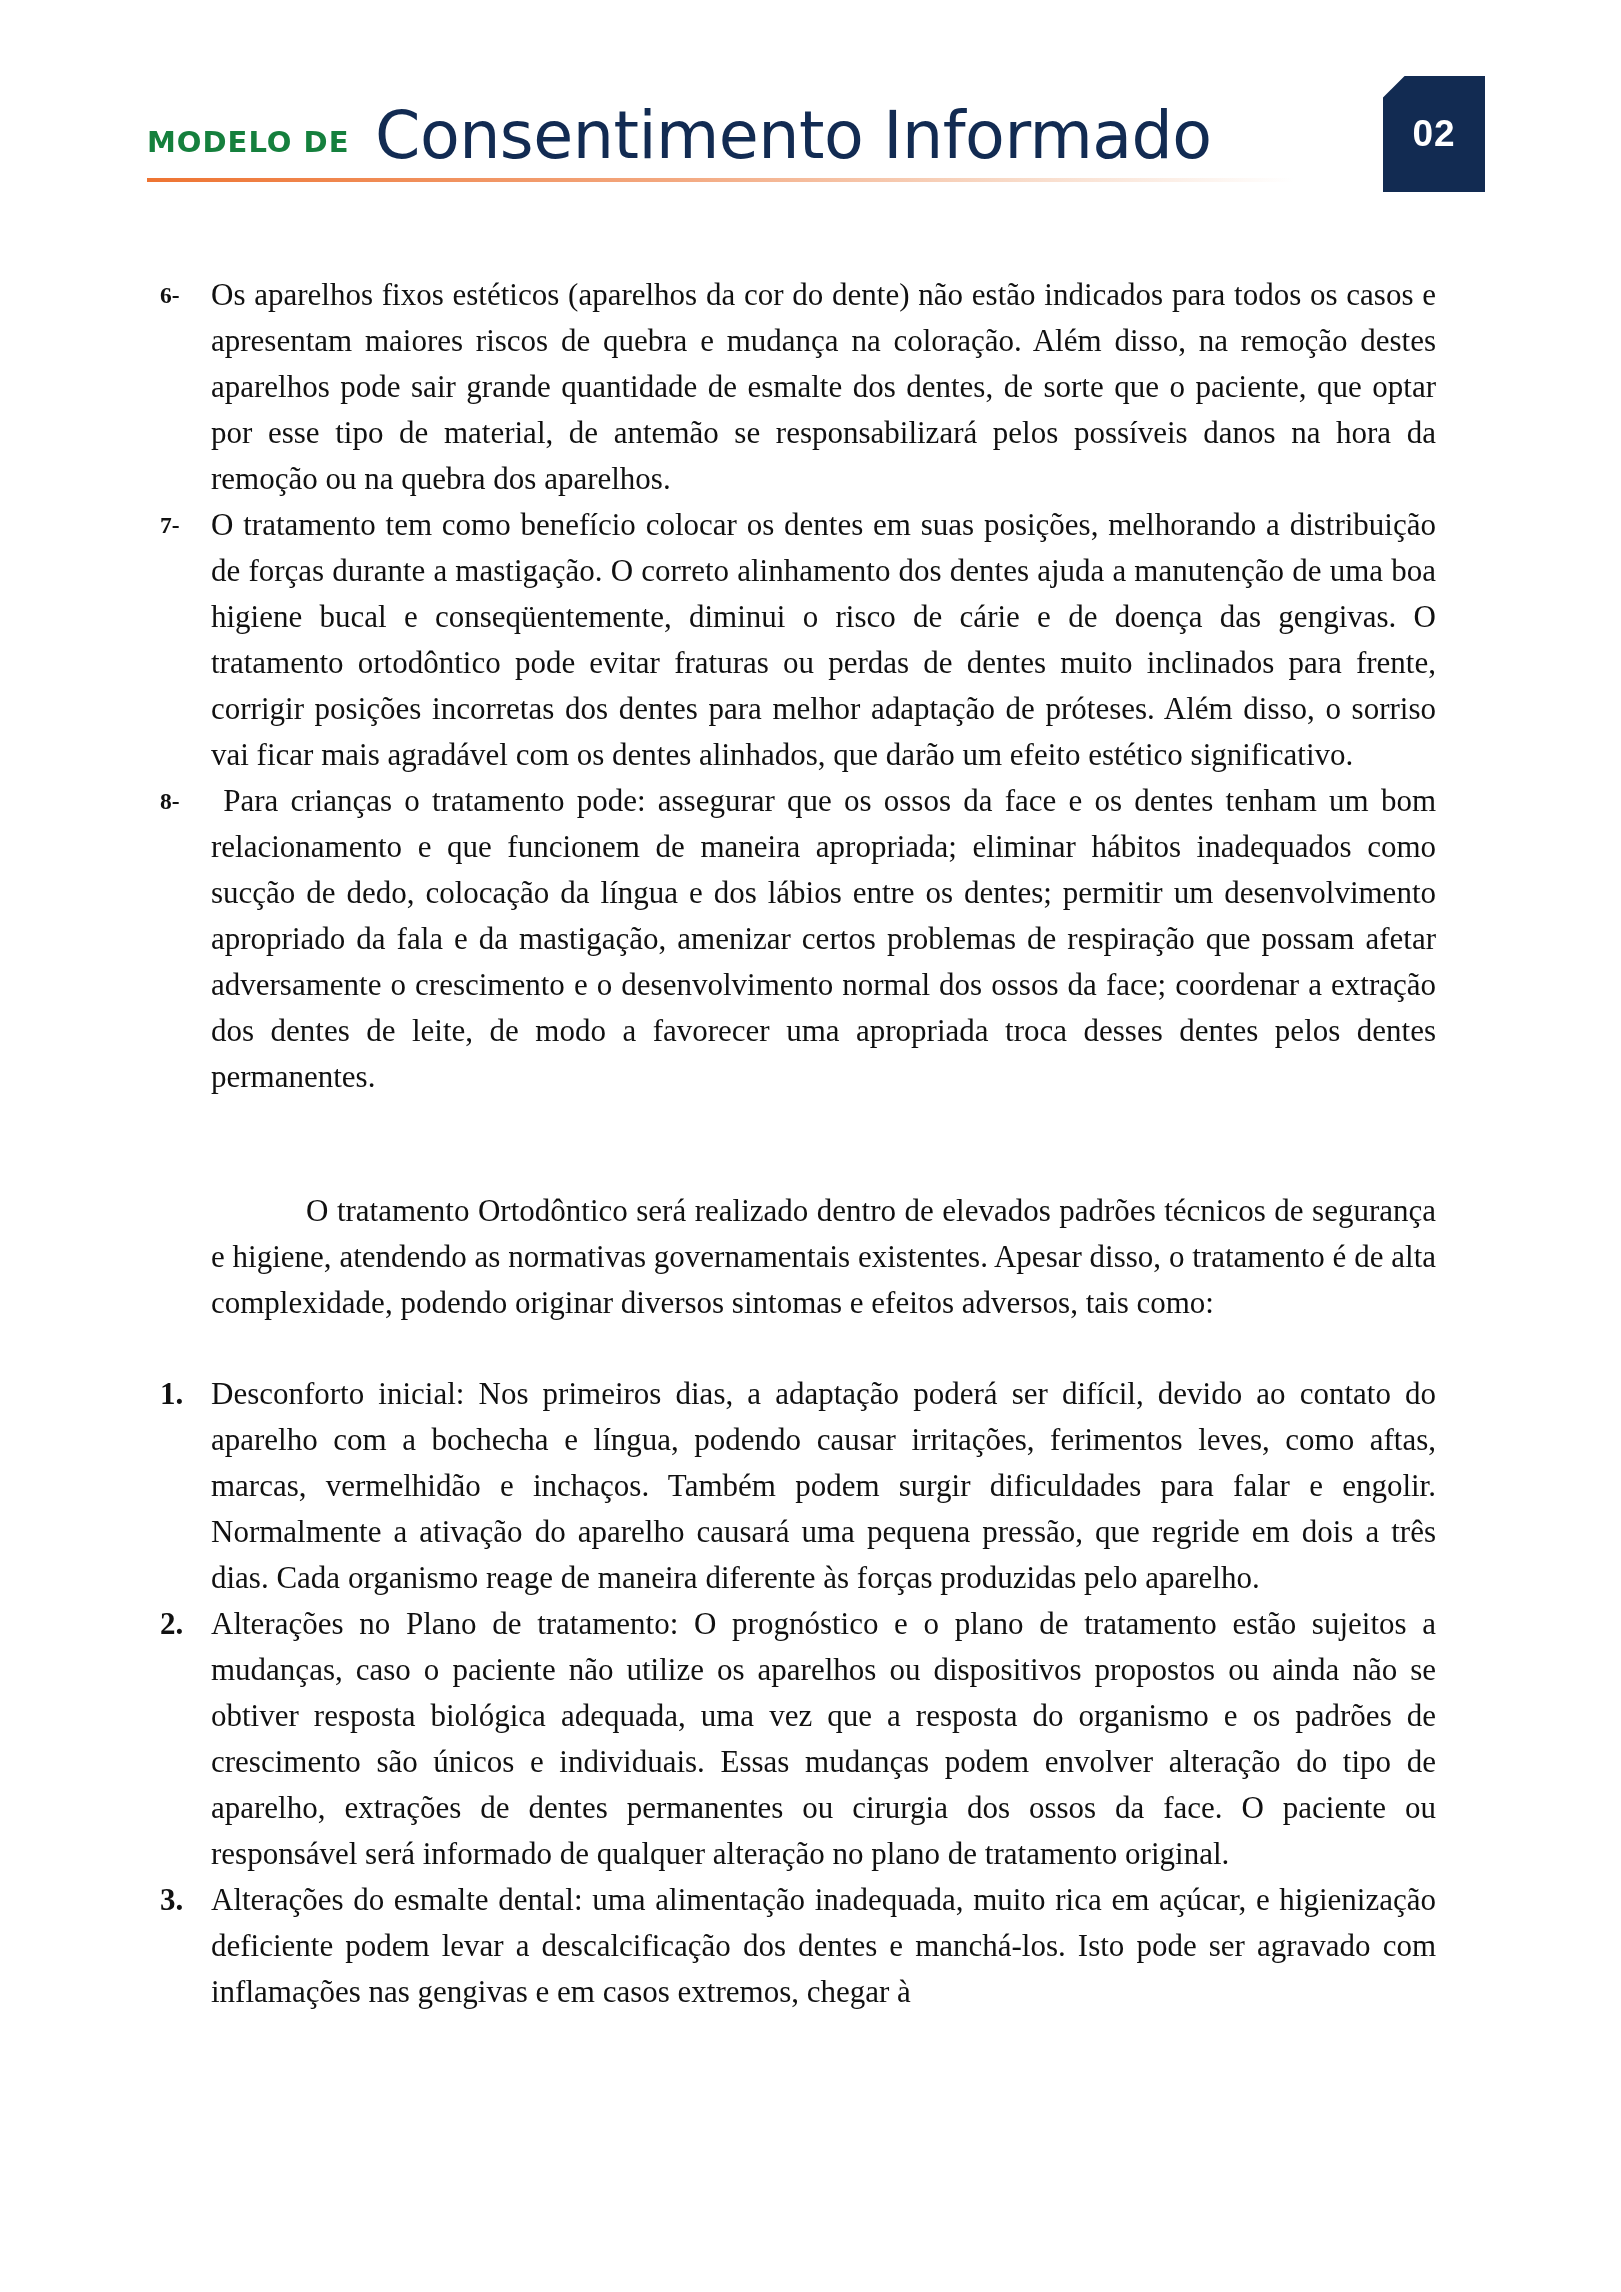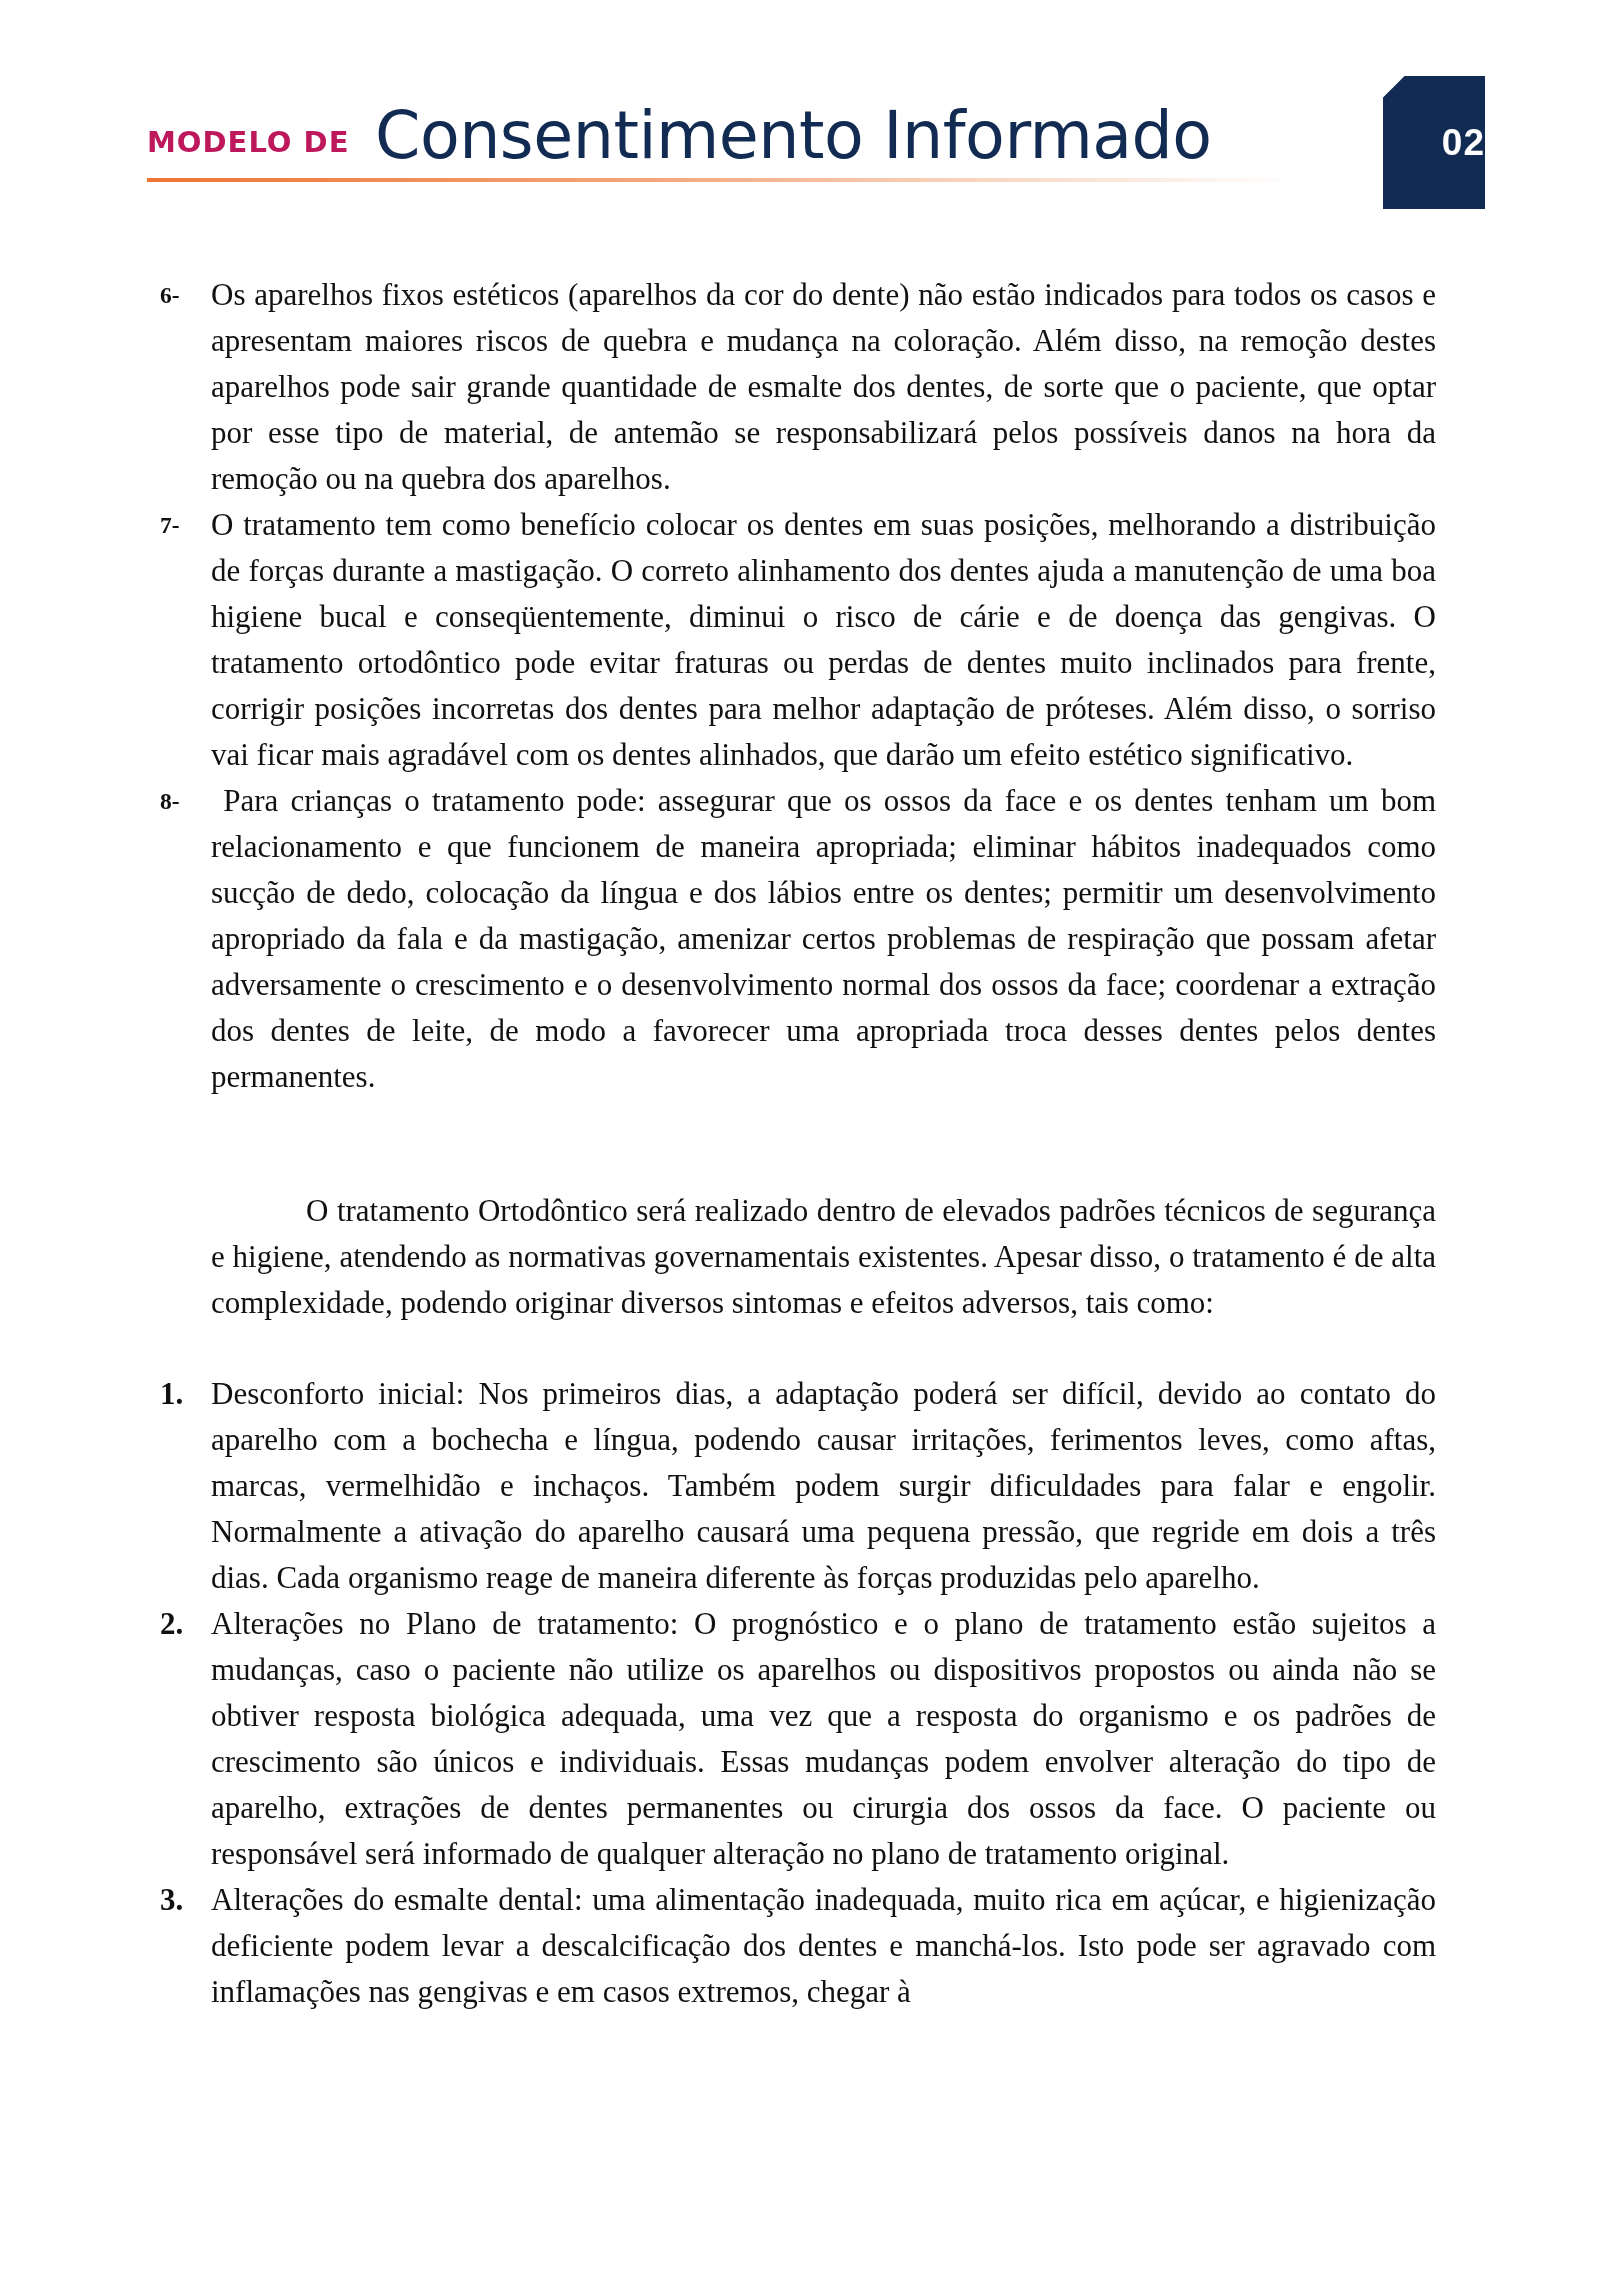--- a/index.html
+++ b/index.html
@@ -2,38 +2,38 @@
 <html><head>
 <meta charset="utf-8">
 <style>
   html, body { margin: 0; padding: 0; background: #ffffff; }
   body { width: 1621px; height: 2293px; position: relative; overflow: hidden; }
 
   .header { position: absolute; left: 0; top: 0; width: 1621px; height: 196px; }
   .title-small {
     position: absolute; left: 147px; top: 125px;
     font-family: "DejaVu Sans", sans-serif; font-weight: bold;
-    font-size: 29px; letter-spacing: 1px; color: #be185d;
+    font-size: 29px; letter-spacing: 1px; color: #15803d;
   }
   .title-large {
     position: absolute; left: 375px; top: 88px;
     font-family: "DejaVu Sans", sans-serif; font-weight: normal;
     font-size: 65px; letter-spacing: -0.5px; color: #122b52;
     line-height: 78px;
     margin-top: 9px;
   }
   .header-rule {
     position: absolute; left: 147px; top: 178px; width: 1147px; height: 3.9px;
     background: linear-gradient(to right, #ee7432 0%, #f3a77e 45%, #f8d9c6 75%, rgba(255,255,255,0) 100%);
   }
   .page-badge {
-    position: absolute; left: 1383px; top: 76px; width: 102px; height: 133px;
+    position: absolute; left: 1383px; top: 76px; width: 102px; height: 116px;
     background: #122b52;
     clip-path: polygon(21.6px 0, 100% 0, 100% 100%, 0 100%, 0 21.6px);
-    display: flex; align-items: center; justify-content: flex-end;
+    display: flex; align-items: center; justify-content: center;
   }
   .page-badge span {
     font-family: "Liberation Sans", sans-serif; font-weight: bold;
     font-size: 37px; color: #ffffff; letter-spacing: 1px;
   }
 
   .content {
     position: absolute; left: 160px; top: 272px; width: 1276px;
     font-family: "Liberation Serif", serif; font-size: 31px; line-height: 46px;
     color: #111111;

